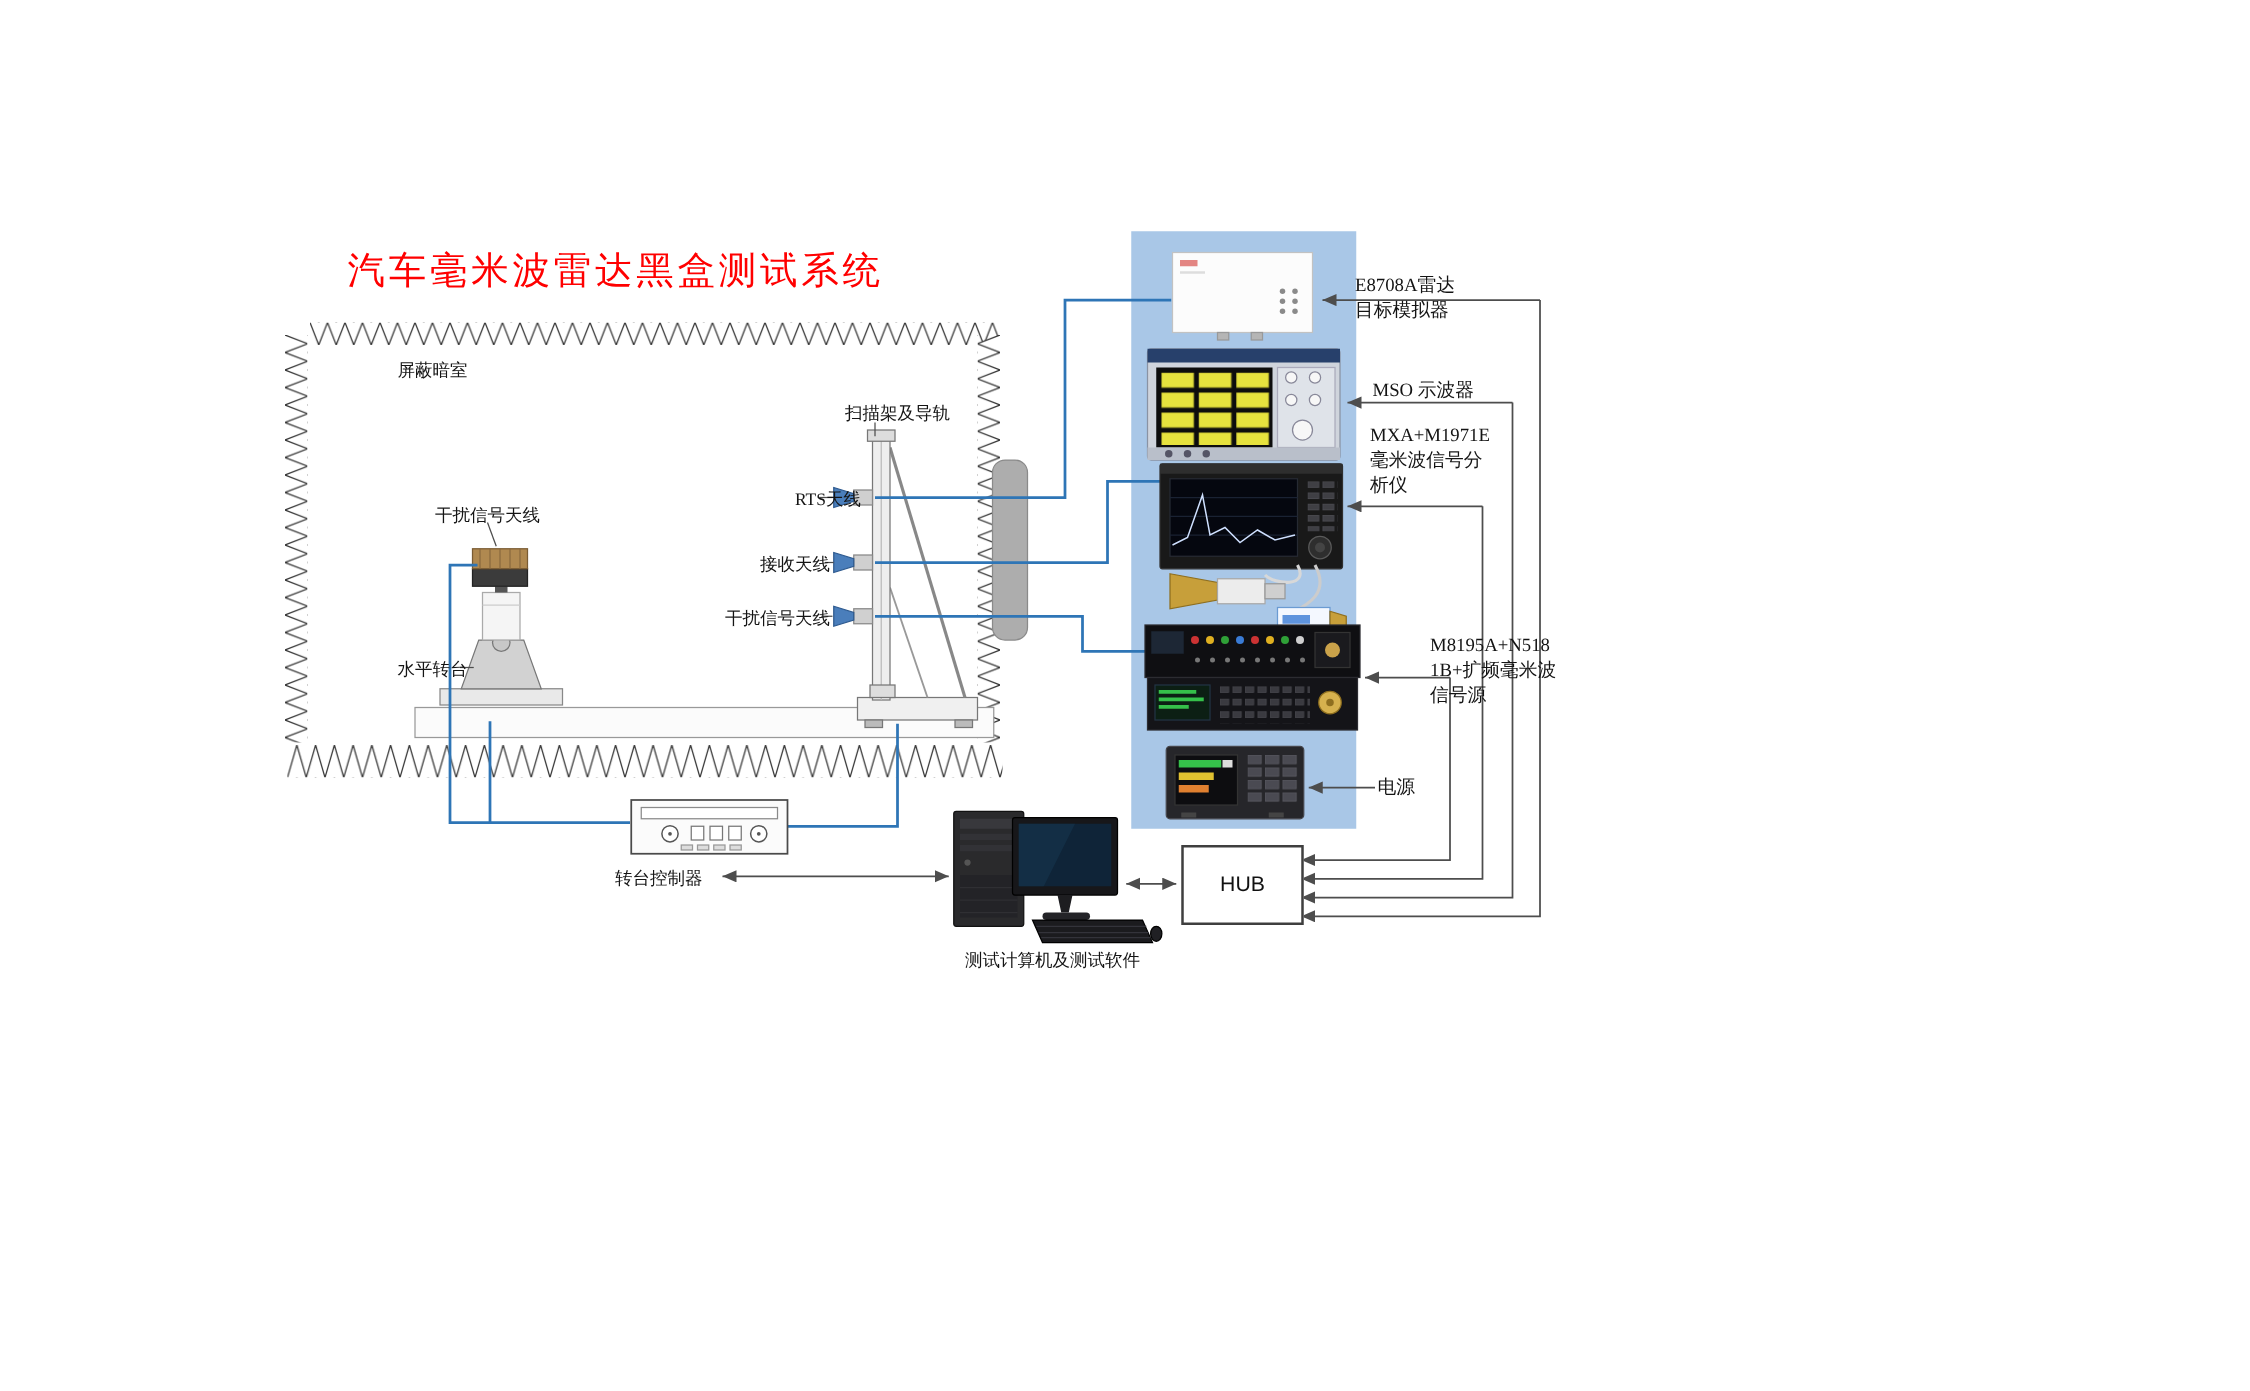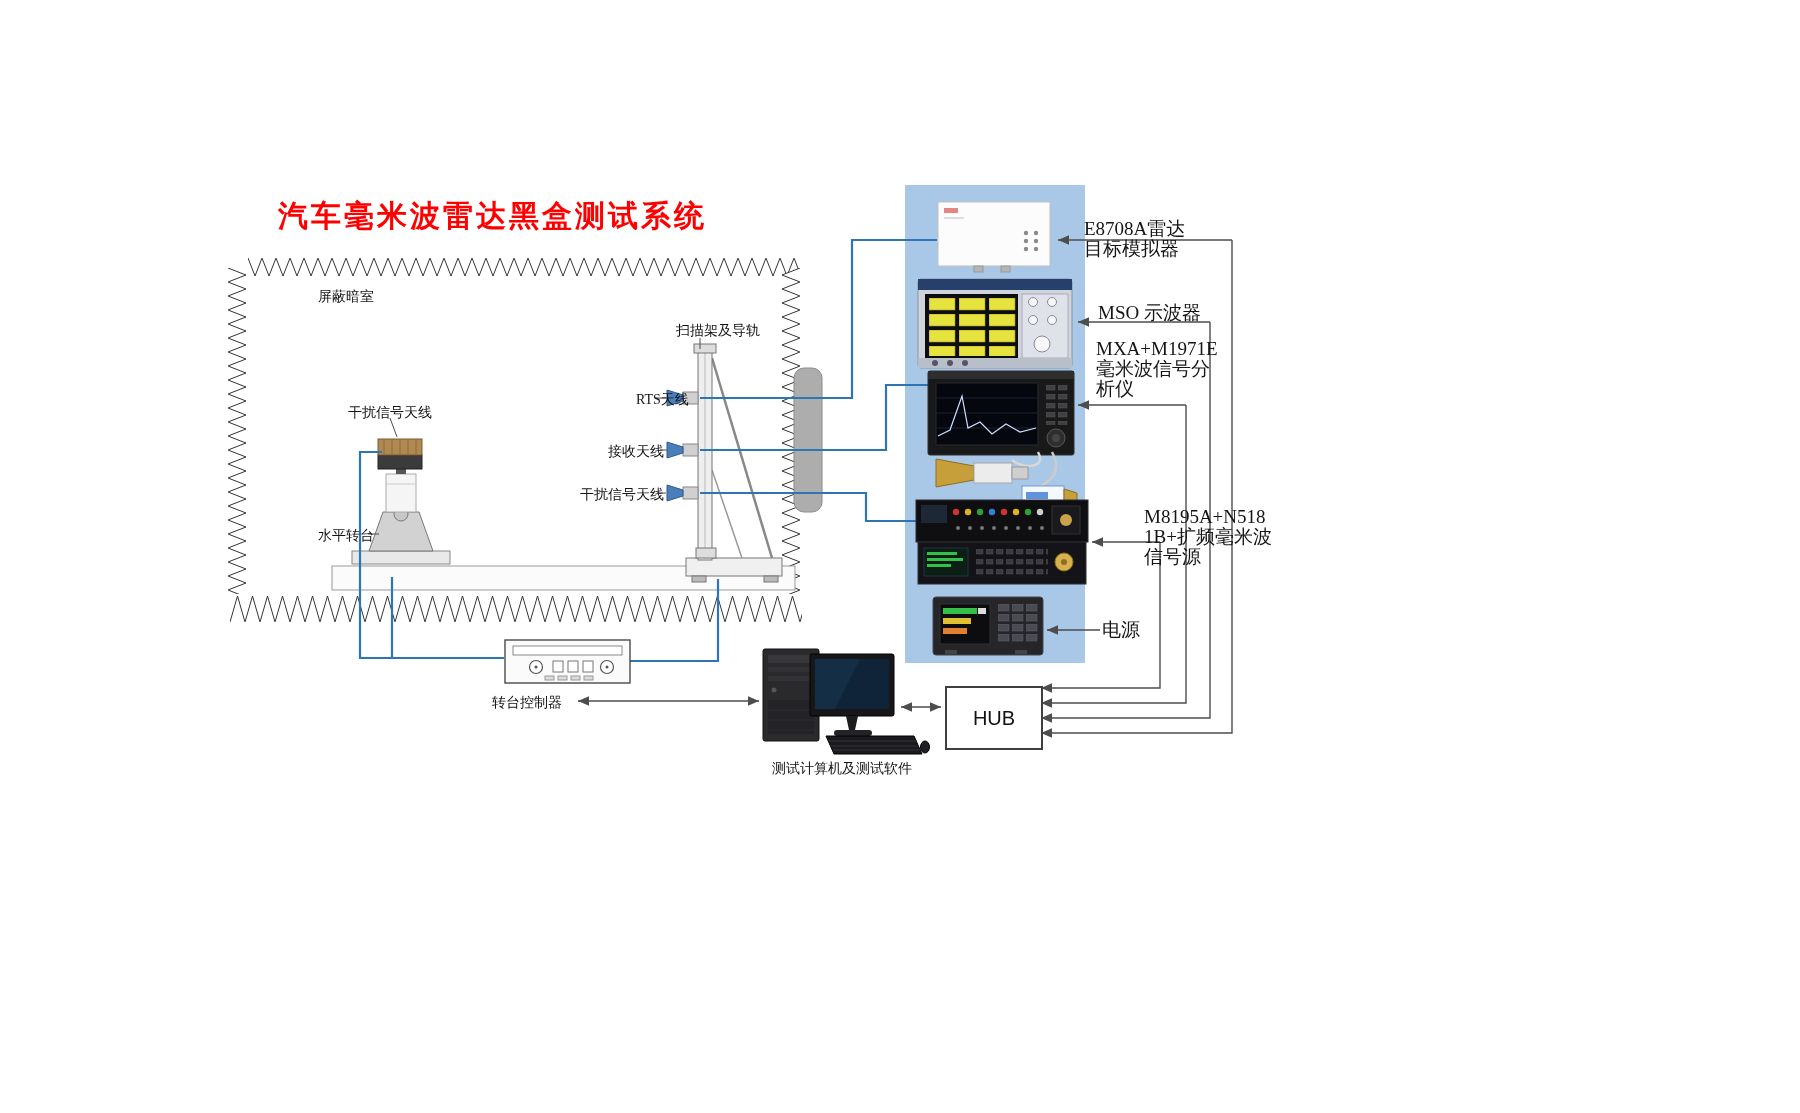--- a/index.html
+++ b/index.html
@@ -1,26 +1,26 @@
 <!DOCTYPE html>
 <html><head>
 <meta charset="utf-8">
 <style>
   html,body{margin:0;padding:0;background:#fff;}
   .stage{position:relative;width:1800px;height:1113px;background:#fff;overflow:hidden;
          font-family:"Liberation Serif", serif;}
   svg{position:absolute;left:0;top:0;}
   .lbl{position:absolute;color:#141414;white-space:nowrap;}
   .small{font-size:14px;}
-  .rlabel{font-size:19px;line-height:20px;}
+  .rlabel{font-size:15px;line-height:20px;}
   .rlabel .line{display:block;}
-  .title{font-size:30px;font-weight:bold;color:#ff0000;letter-spacing:3px;}
+  .title{font-size:30px;font-weight:normal;color:#ff0000;letter-spacing:3px;}
   .hub{position:absolute;left:945px;top:676px;width:94px;height:60px;background:#fff;
        border:2px solid #3f3f3f;display:flex;align-items:center;justify-content:center;
-       font-size:20px;font-family:"Liberation Sans", sans-serif;color:#111;margin-top:10px;}
+       font-size:17px;font-family:"Liberation Sans", sans-serif;color:#111;}
 </style>
 </head>
 <body>
 
 <div class="stage">
 
 <svg width="1800" height="1113" viewBox="0 0 1800 1113">
   <defs>
     <marker id="arr" markerWidth="9" markerHeight="8" refX="8" refY="3.5" orient="auto-start-reverse">
       <path d="M0,0 L8,3.5 L0,7 Z" fill="#4d4d4d"></path>

